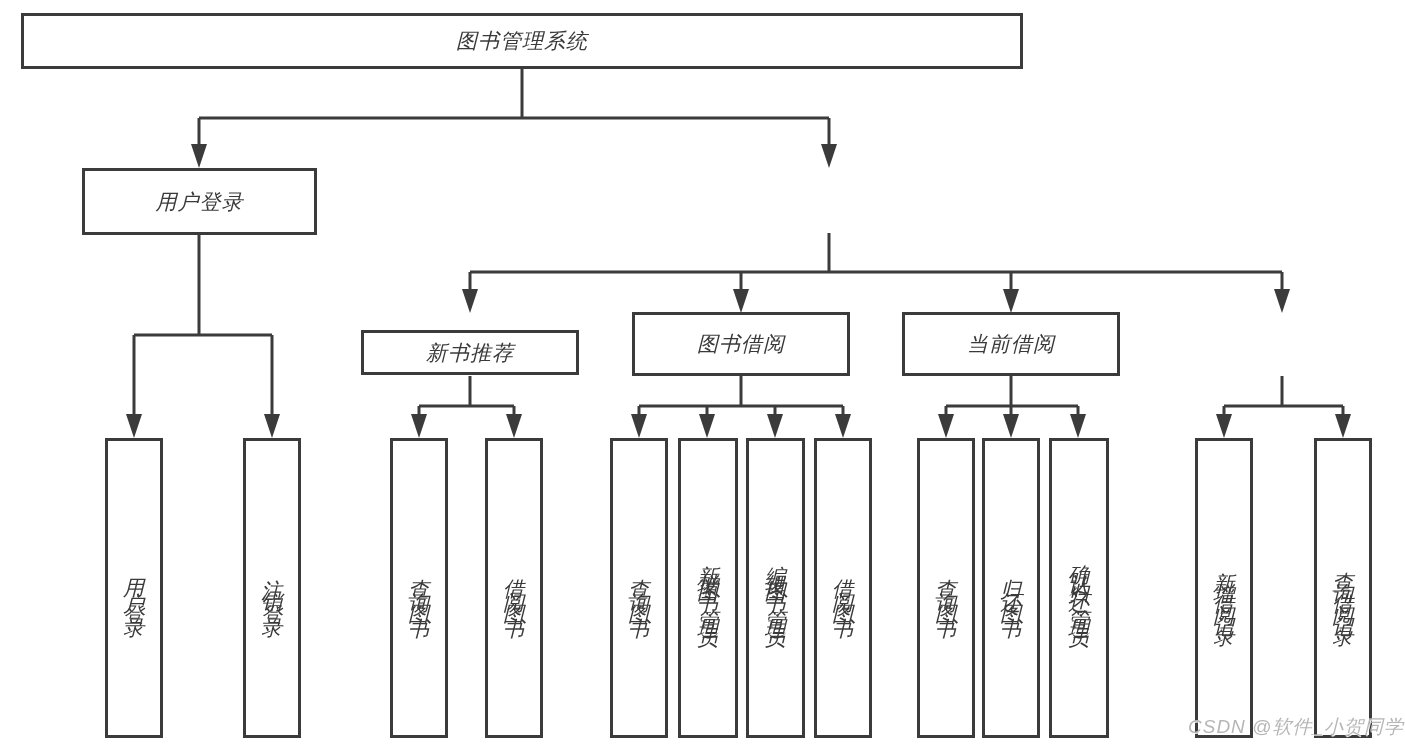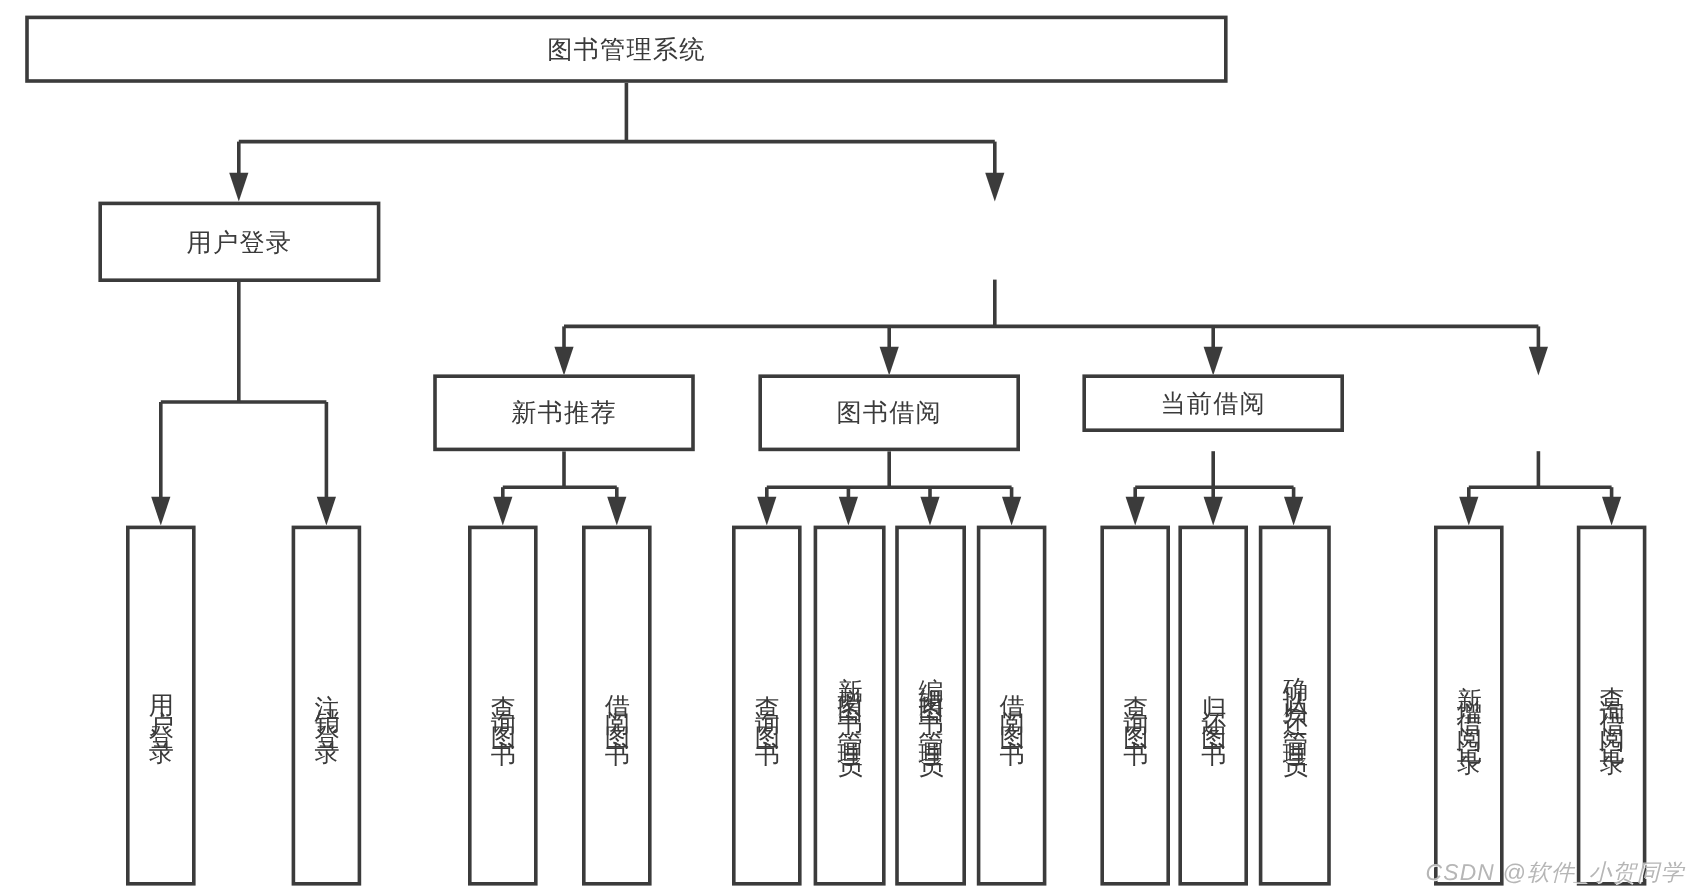--- a/index.html
+++ b/index.html
@@ -14,20 +14,21 @@
   .box{
     position:absolute;
     z-index:2;
     box-sizing:border-box;
     background:#ffffff;
     border:3px solid #3b3b3b;
     display:flex;
     align-items:center;
     justify-content:center;
     color:#3a3a3a;
+    font-style:italic;
   }
   .hlabel{
     font-size:21px;
     letter-spacing:1px;
     white-space:nowrap;
   }
   .vbox .vtext{
     writing-mode:vertical-rl;
     font-size:21px;
     line-height:1;
@@ -120,27 +121,27 @@
   </svg>
 
   <div class="box" style="left:21px;top:13px;width:1002px;height:56px">
     <span class="hlabel">图书管理系统</span>
   </div>
 
   <div class="box" style="left:82px;top:168px;width:235px;height:67px">
     <span class="hlabel">用户登录</span>
   </div>
 
-  <div class="box" style="left:361px;top:312px;width:218px;height:64px">
+  <div class="box" style="left:361px;top:330px;width:218px;height:45px">
     <span class="hlabel">新书推荐</span>
   </div>
   <div class="box" style="left:632px;top:312px;width:218px;height:64px">
     <span class="hlabel">图书借阅</span>
   </div>
-  <div class="box" style="left:902px;top:312px;width:218px;height:48px">
+  <div class="box" style="left:902px;top:312px;width:218px;height:64px">
     <span class="hlabel">当前借阅</span>
   </div>
 
   <div class="box vbox" style="left:105px;top:438px;width:58px;height:300px">
     <span class="vtext" style="letter-spacing: 13px;">用户登录</span>
   </div>
   <div class="box vbox" style="left:243px;top:438px;width:58px;height:300px">
     <span class="vtext" style="letter-spacing: 13px;">注销登录</span>
   </div>
 

